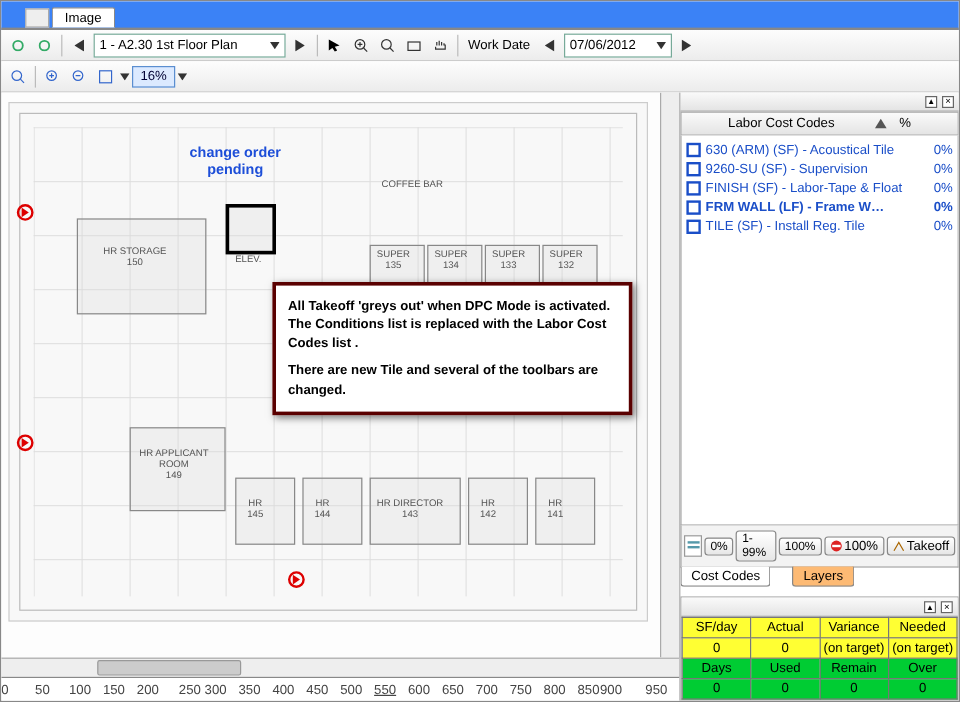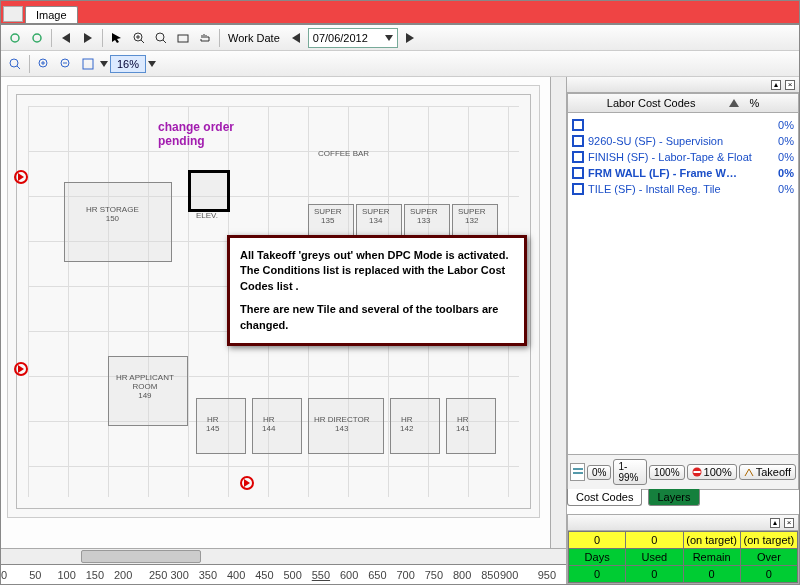--- a/index.html
+++ b/index.html
@@ -1,48 +1,48 @@
 <!DOCTYPE html>
 <html><head>
 <meta charset="utf-8">
 <style>
   * { box-sizing: border-box; margin: 0; padding: 0; font-family: Tahoma, Arial, sans-serif; font-size: 11px; }
   body { width: 800px; height: 585px; background: #fff; border: 1px solid #888; overflow: hidden; display: flex; flex-direction: column; }
   .toolbar { display: flex; align-items: center; padding: 2px 4px; border-bottom: 1px solid #ccc; background: linear-gradient(#fdfdfd,#ececec); gap: 2px; min-height: 26px; }
   .tb-btn { width: 20px; height: 20px; border: 1px solid transparent; display: flex; align-items: center; justify-content: center; cursor: pointer; border-radius: 2px; background: transparent; }
   .tb-sep { width:1px; height:18px; background:#bbb; margin:0 2px; }
-  .tab-strip { display:flex; align-items:center; background:#ef4444; border-bottom:2px solid #888; padding: 4px 4px 0 2px; height:24px; }
+  .tab-strip { display:flex; align-items:flex-end; background:#3b82f6; border-bottom:2px solid #888; padding: 4px 4px 0 20px; height:24px; }
   .tab { background:#fff; border:1px solid #888; border-bottom:none; padding:2px 10px; margin-right:2px; font-size:11px; border-radius:2px 2px 0 0; }
   .dropdown { border:1px solid #7a9; background:#fff; padding:1px 4px; display:flex; align-items:center; gap:4px; height:20px; }
   .main { flex:1; display:flex; overflow:hidden; }
   .canvas-area { flex:1; display:flex; flex-direction:column; position:relative; border-right:1px solid #aaa;}
   .canvas-inner { flex:1; position:relative; background:#fdfdfd; overflow:hidden; }
   .floorplan { position:absolute; left:6px; top:8px; right:10px; bottom:30px; background:#f8f8f8; border:1px solid #ccc; }
   .floorplan::before{content:"";position:absolute;inset:8px;border:1px solid #bbb;}
   .plan-grid{position:absolute;inset:20px;background-image:linear-gradient(to right,#ddd 1px,transparent 1px),linear-gradient(to bottom,#ddd 1px,transparent 1px);background-size:40px 45px;}
   .rect{position:absolute;border:1px solid #888;background:rgba(220,220,220,0.3);}
   .redmark{position:absolute;width:14px;height:14px;border:2px solid #d00;border-radius:50%;display:flex;align-items:center;justify-content:center;}
   .redmark::after{content:"";border-left:6px solid #d00;border-top:4px solid transparent;border-bottom:4px solid transparent;}
-  .annotation{position:absolute;color:#a21caf;font-weight:bold;font-size:12px;}
+  .annotation{position:absolute;color:#1d4ed8;font-weight:bold;font-size:12px;text-align:center;}
   .modal{position:absolute;left:226px;top:158px;width:300px;background:#fff;border:3px solid #5a0000;box-shadow:2px 2px 6px rgba(0,0,0,0.5);padding:10px;font-weight:bold;font-size:12px;line-height:1.4;}
   .ruler-x{height:20px;border-top:1px solid #888;background:#fff;display:flex;align-items:center;position:relative;font-size:9px;color:#444;}
   .ruler-x span{position:absolute;}
   .scroll-x{height:16px;background:#eee;border-top:1px solid #aaa;position:relative;}
   .scroll-thumb{position:absolute;left:80px;width:120px;top:1px;bottom:1px;background:#ccc;border:1px solid #999;border-radius:2px;}
   .side { width:232px; display:flex; flex-direction:column; }
   .panel-head{background:linear-gradient(#fafafa,#e4e4e4);border:1px solid #aaa;padding:2px 4px;display:flex;align-items:center;justify-content:center;gap:4px;height:20px;font-size:11px;}
   .list{flex:1;border:1px solid #aaa;border-top:none;background:#fff;overflow:auto;padding:4px 2px;}
   .list-row{display:flex;align-items:center;gap:4px;padding:2px 2px;color:#1a4ec8;cursor:pointer;}
   .list-row .pct{margin-left:auto;color:#1a4ec8;}
   .chk{width:12px;height:12px;border:2px solid #1a4ec8;flex-shrink:0;}
   .bold{font-weight:bold;}
   .filter-bar{display:flex;align-items:center;gap:2px;padding:4px 2px;border:1px solid #aaa;border-top:none;background:#f3f3f3;}
   .pill{border:1px solid #888;border-radius:3px;background:linear-gradient(#fff,#e6e6e6);padding:1px 4px;font-size:10px;cursor:pointer;}
-  .sidetabs{display:flex;gap:4px;margin-top:-1px;}
-  .stab{border:1px solid #888;background:#15803d;padding:2px 8px;font-size:11px;border-top:none;border-radius:0 0 3px 3px;margin-right:2px;}
+  .sidetabs{display:flex;gap:16px;margin-top:-1px;}
+  .stab{border:1px solid #888;background:#fdba74;padding:2px 8px;font-size:11px;border-top:none;border-radius:0 0 3px 3px;margin-right:2px;}
   .stab.active{background:#fff;}
   .bottom-grid{margin-top:8px;border:1px solid #aaa;}
   .bg-head{display:flex;align-items:center;justify-content:flex-end;gap:4px;background:linear-gradient(#fafafa,#e4e4e4);height:16px;padding:0 4px;border-bottom:1px solid #aaa;}
   .mini{width:10px;height:10px;border:1px solid #666;background:#fff;font-size:8px;line-height:8px;text-align:center;}
   table.metrics{width:100%;border-collapse:collapse;}
   table.metrics td{border:1px solid #777;text-align:center;padding:2px 0;font-size:11px;width:25%;}
   .yellow{background:#ffff33;}
   .green{background:#00cc33;}
   .zoombox{border:1px solid #5a8ed0;background:#dceaff;color:#003;padding:0 6px;height:18px;display:flex;align-items:center;font-size:11px;}
   svg{display:block}
@@ -68,20 +68,26 @@
       <svg width="10" height="10">
         <circle cx="5" cy="5" r="4" fill="none" stroke="#3a6" stroke-width="1.5"></circle>
       </svg>
     </button>
   <div class="tb-sep"></div>
   <button class="tb-btn">
       <svg width="8" height="10">
         <polygon points="8,0 0,5 8,10" fill="#333"></polygon>
       </svg>
     </button>
+  <div class="dropdown" style="width:160px">
+    <span>1 - A2.30 1st Floor Plan</span>
+    <svg width="8" height="6" style="margin-left:auto">
+        <polygon points="0,0 8,0 4,6" fill="#333"></polygon>
+      </svg>
+  </div>
   <button class="tb-btn">
       <svg width="8" height="10">
         <polygon points="0,0 8,5 0,10" fill="#333"></polygon>
       </svg>
     </button>
   <div class="tb-sep"></div>
   <button class="tb-btn">
       <svg width="12" height="12">
         <polygon points="1,1 1,10 4,8 6,11 8,10 6,7 10,6" fill="#000"></polygon>
       </svg>
@@ -260,20 +266,21 @@
     <div class="panel-head">
       <span>Labor Cost Codes</span>
       <svg width="10" height="8" style="margin-left:30px">
           <polygon points="0,8 10,8 5,0" fill="#555"></polygon>
         </svg>
       <span style="margin-left:6px">%</span>
     </div>
     <div class="list" id="lcc-list">
         <div class="list-row">
           <div class="chk"></div>
+          <span>630 (ARM) (SF) - Acoustical Tile</span>
           <span class="pct">0%</span>
         </div>
         <div class="list-row">
           <div class="chk"></div>
           <span>9260-SU (SF) - Supervision</span>
           <span class="pct">0%</span>
         </div>
         <div class="list-row">
           <div class="chk"></div>
           <span>FINISH (SF) - Labor-Tape &amp; Float</span>
@@ -319,20 +326,26 @@
       <div class="stab">Layers</div>
     </div>
 
     <div class="bottom-grid">
       <div class="bg-head">
         <div class="mini">▴</div>
         <div class="mini">×</div>
       </div>
       <table class="metrics">
         <tbody>
+            <tr class="yellow">
+          <td>SF/day</td>
+          <td>Actual</td>
+          <td>Variance</td>
+          <td>Needed</td>
+        </tr>
         <tr class="yellow">
           <td>0</td>
           <td>0</td>
           <td>(on target)</td>
           <td>(on target)</td>
         </tr>
         <tr class="green">
           <td>Days</td>
           <td>Used</td>
           <td>Remain</td>

